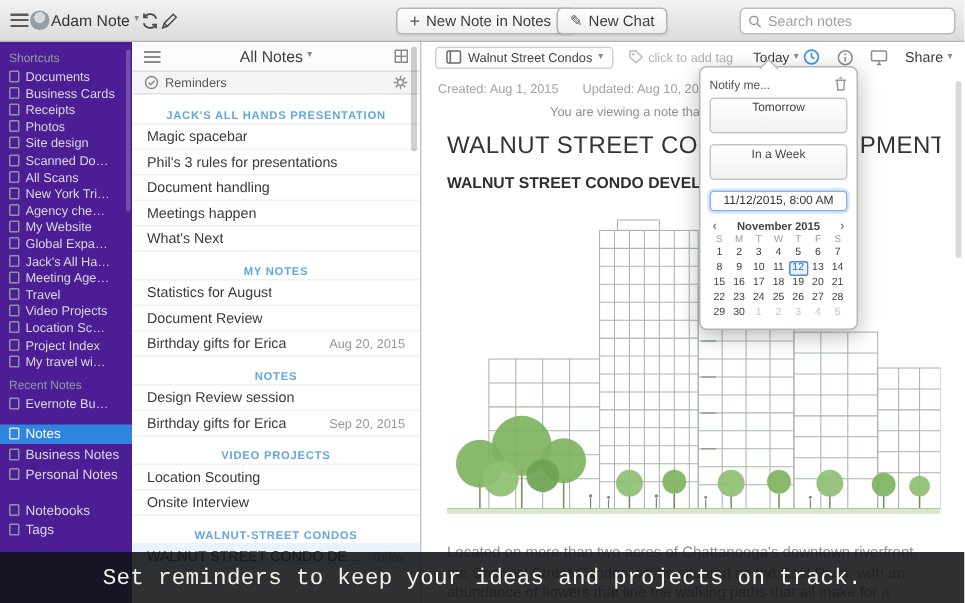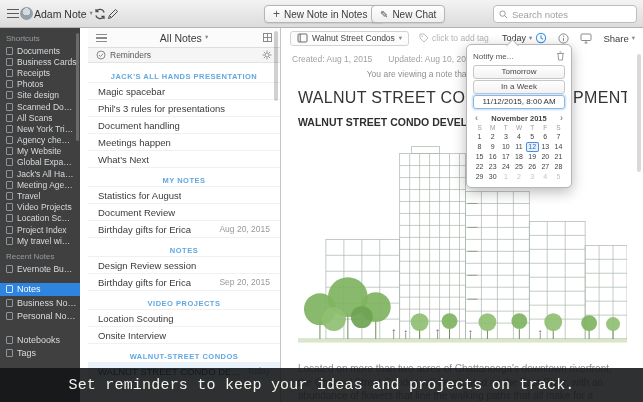--- a/index.html
+++ b/index.html
@@ -17,21 +17,21 @@
   .tb-btn{position:absolute;top:5px;height:18px;display:inline-flex;align-items:center;gap:4px;padding:0 8px;border:1px solid #b5b5b5;border-radius:4px;background:linear-gradient(#fefefe,#efefef);font-size:10px;color:#3d3d3d;box-shadow:0 .5px 1px rgba(0,0,0,.08);white-space:nowrap}
   .new-note{left:264px}
   .new-chat{left:371px}
   .plus{font-size:12px;color:#555;margin-top:-1px}
   .pencil{font-size:10px;color:#555}
   .search{position:absolute;right:6px;top:5px;width:144px;height:18px;border:1px solid #bdbdbd;border-radius:4px;background:#fff;display:flex;align-items:center;padding:0 5px;gap:4px}
   .search input{flex:1;min-width:0;border:0;outline:0;font-size:9.5px;color:#333;font-family:inherit;background:transparent}
   .search input::placeholder{color:#9f9f9f}
 
   
-  .sidebar{position:absolute;left:0;top:28px;width:80px;bottom:0;background:#404040;overflow:hidden;z-index:5}
+  .sidebar{position:absolute;left:0;top:28px;width:88px;bottom:0;background:#4c1d95;overflow:hidden;z-index:5}
   .sb-header{padding:6px 6px 2px;font-size:8px;color:#939da3;white-space:nowrap}
   .sb-item{display:flex;align-items:center;gap:4px;height:11.2px;padding:0 3px 0 6px;font-size:8.5px;color:#d7dbde;white-space:nowrap;overflow:hidden}
   .sb-icon{width:7px;height:8px;border:1px solid #8b969c;border-radius:1px;flex:none}
   .sb-label{overflow:hidden;text-overflow:ellipsis}
   .sb-library{margin-top:8px}
   .sb-library .sb-item{height:13.5px;font-size:9px}
   .sb-break{margin-top:10px}
   .sb-item.selected{background:#2f84e0;color:#fff}
   .sb-item.selected .sb-icon{border-color:#cfe2f8}
   .sb-scroll{position:absolute;right:1px;top:5px;width:3px;height:108px;border-radius:2px;background:rgba(255,255,255,.22)}
@@ -69,21 +69,21 @@
   .np-title{margin:8px 16px 0;font-size:16px;letter-spacing:.3px;color:#343434;white-space:nowrap;overflow:hidden}
   .np-heading{margin:9px 16px 0;font-size:10.5px;font-weight:bold;color:#2f2f2f}
   .np-figure{margin:6px 16px 0;height:224px}
   .np-body{margin:4px 16px 12px;font-size:10px;line-height:1.35;color:#8f8f8f}
   .np-scroll{position:absolute;right:2px;top:26px;width:4px;height:118px;border-radius:2px;background:rgba(0,0,0,.15)}
 
   
   .popover{position:absolute;left:466px;top:44px;width:106px;background:#fff;border:1px solid #b6b6b6;border-radius:5px;box-shadow:0 4px 14px rgba(0,0,0,.28);padding:5px 6px;z-index:60}
   .popover::before{content:"";position:absolute;top:-4.5px;left:41px;width:8px;height:8px;background:#fff;border-left:1px solid #b6b6b6;border-top:1px solid #b6b6b6;transform:rotate(45deg)}
   .pop-head{display:flex;align-items:center;justify-content:space-between;height:12px;margin-bottom:3px;font-size:8px;color:#555}
-  .pop-btn{height:14px;line-height:12px;text-align:center;border:1px solid #c6c6c6;border-radius:3px;background:linear-gradient(#fff,#f2f2f2);font-size:8px;color:#444;margin-bottom:1px}
+  .pop-btn{height:24px;line-height:12px;text-align:center;border:1px solid #c6c6c6;border-radius:3px;background:linear-gradient(#fff,#f2f2f2);font-size:8px;color:#444;margin-bottom:7px}
   .pop-date{height:14px;line-height:12px;text-align:center;border:1px solid #89b6e8;border-radius:3px;font-size:8px;color:#333;margin:1px 0 4px;box-shadow:0 0 0 1.5px rgba(120,175,235,.3)}
   .cal-head{display:flex;align-items:center;justify-content:space-between;height:10px;font-size:7.5px;font-weight:bold;color:#444;margin-bottom:1px}
   .cal-nav{font-size:9px;color:#8a8a8a;line-height:8px;padding:0 2px}
   .cal-dow,.cal-grid{display:grid;grid-template-columns:repeat(7,1fr)}
   .cal-dw{font-size:6.5px;color:#9b9b9b;text-align:center;height:8px;line-height:8px}
   .cal-day{font-size:7px;color:#3f3f3f;text-align:center;height:10px;line-height:10px}
   .cal-day.out{color:#c4c4c4}
   .cal-day.selected{box-shadow:inset 0 0 0 1px #4a90e2;background:#e9f2fc;color:#2b6cbe;border-radius:2px}
 
   

